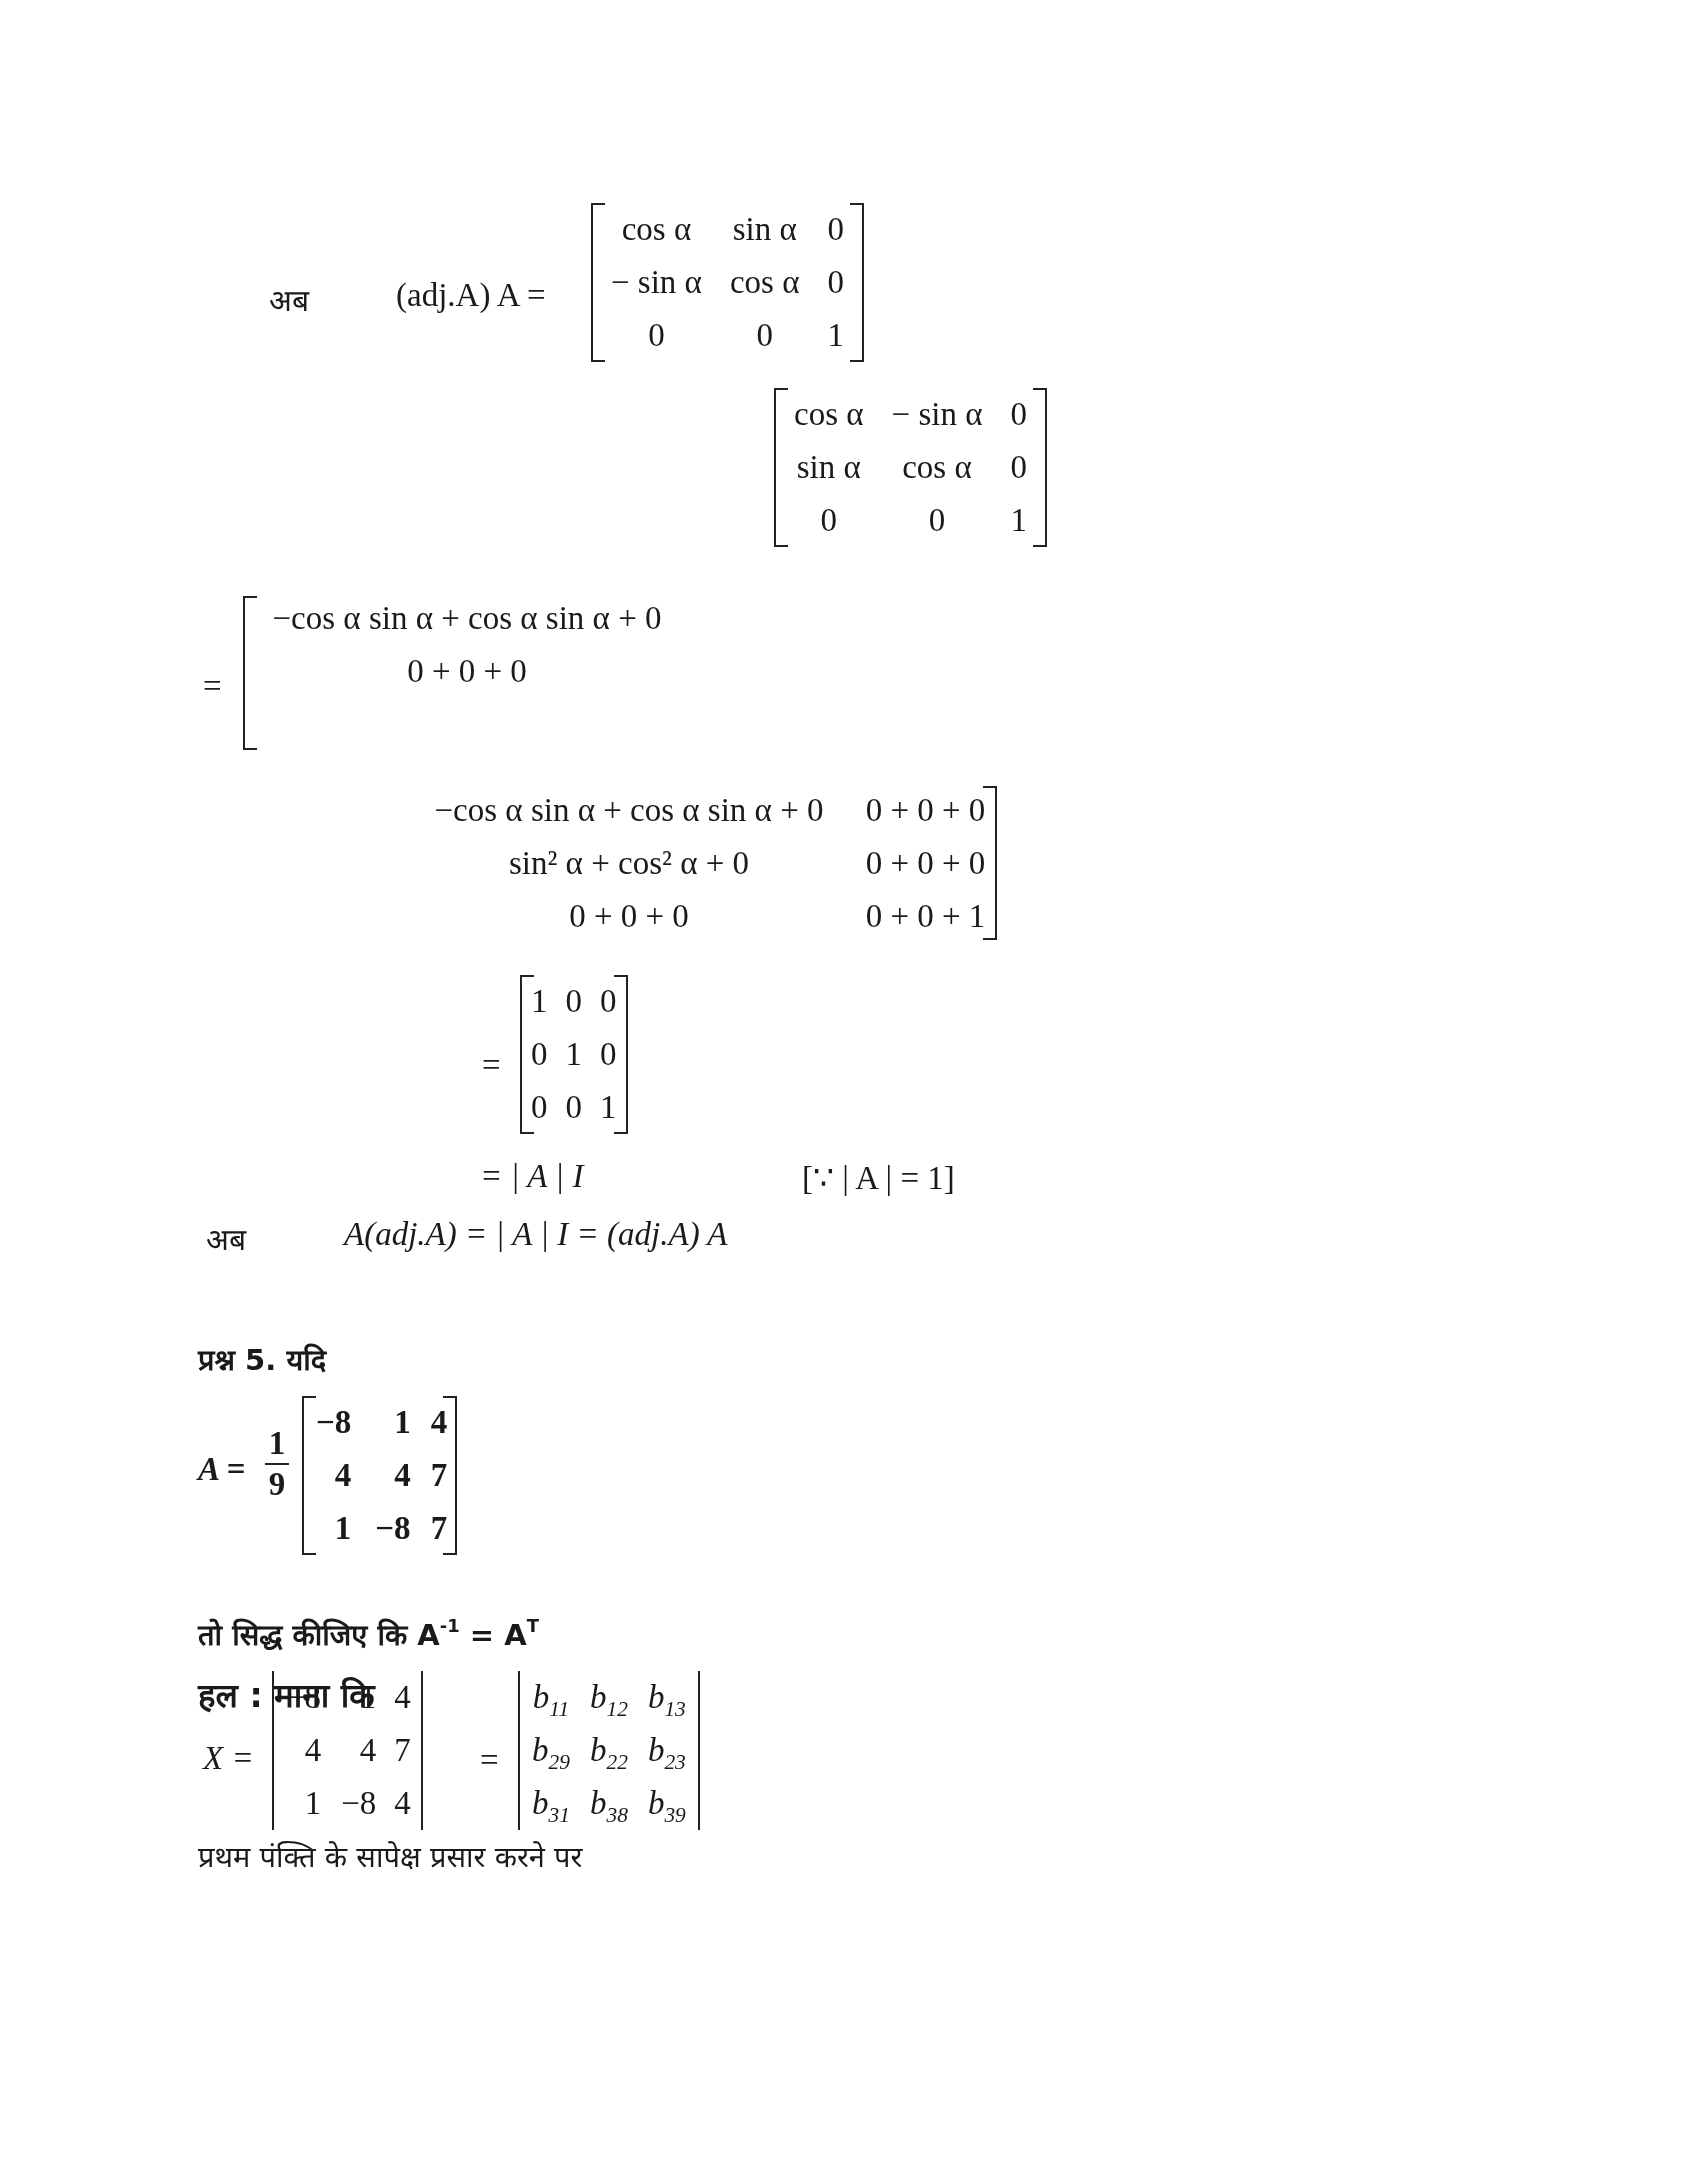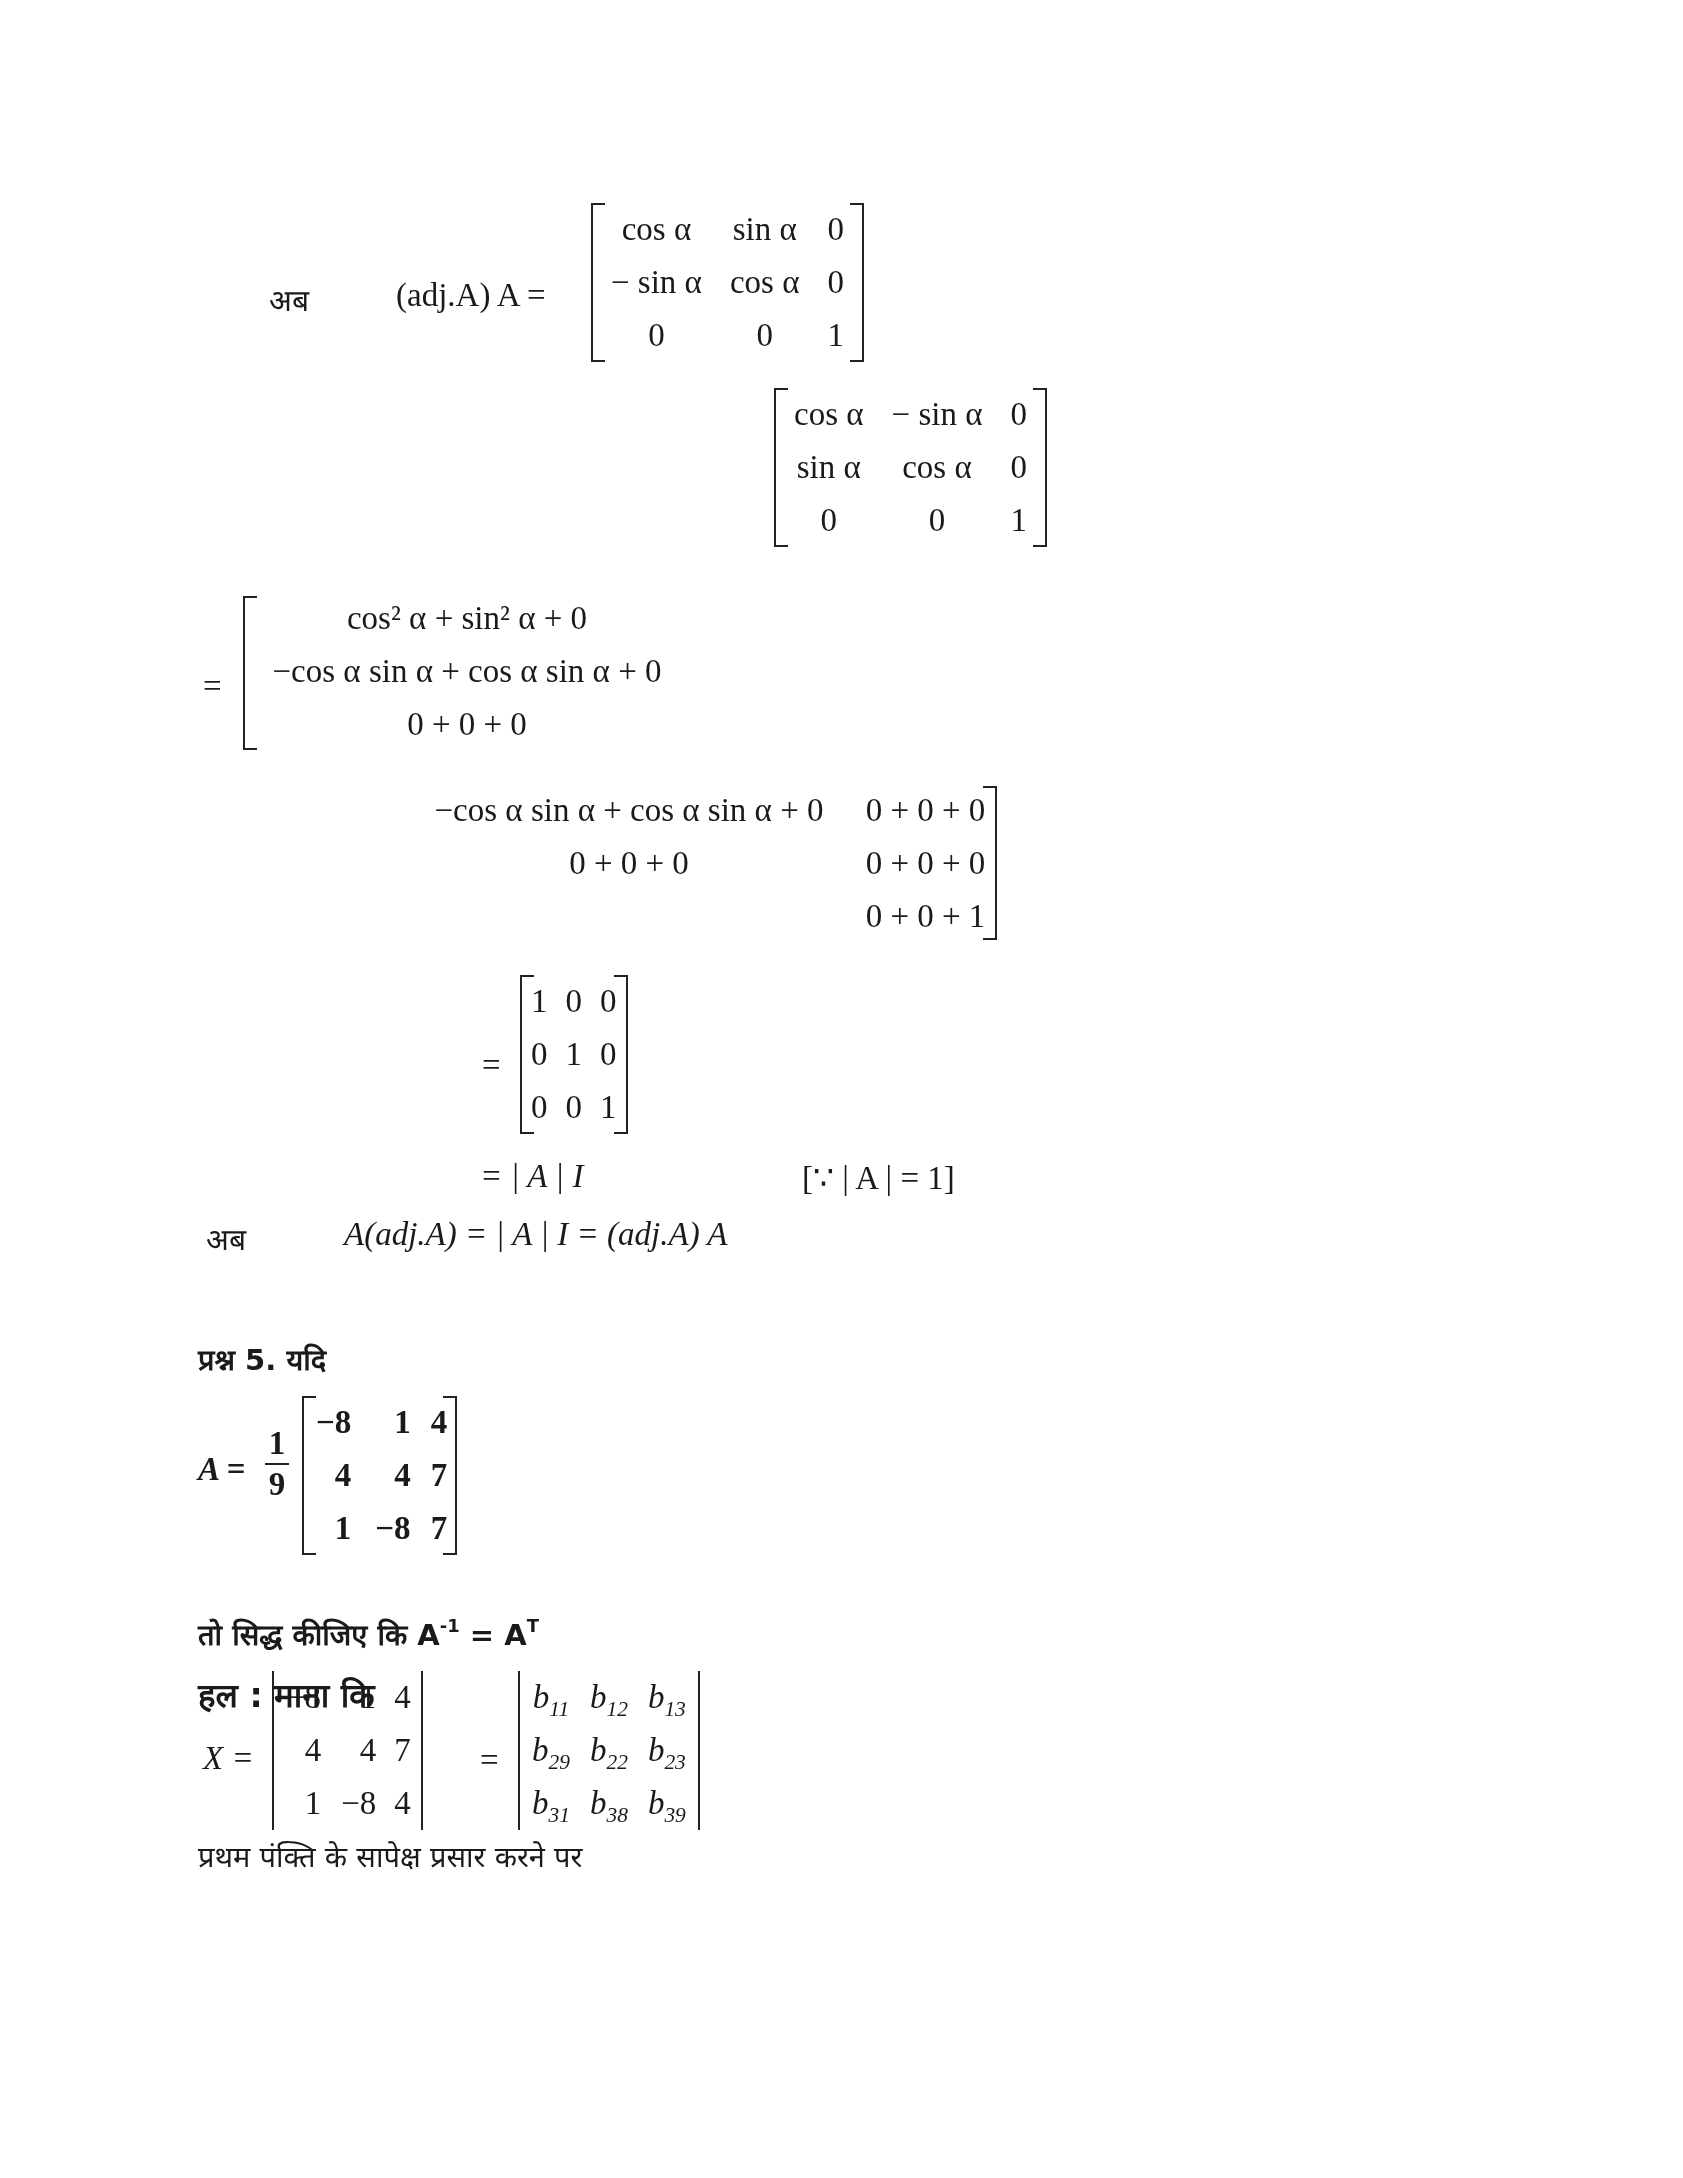--- a/index.html
+++ b/index.html
@@ -74,26 +74,26 @@
       <td>0</td>
       <td>1</td>
     </tr>
   </tbody>
     </table>
 </div>
 
 <div class="abs math" style="left:203px;top:668px;">=</div>
 <div class="abs" style="left:243px;top:596px;width:12px;height:150px;border:2.5px solid #222;border-right:none;"></div>
 <div class="abs math" style="left:259px;top:600px;width:416px;">
-  <div style="height:53px;text-align:center;">cos² α + sin² α + 0</div>
   <div style="height:53px;text-align:center;">−cos α sin α + cos α sin α + 0</div>
   <div style="height:53px;text-align:center;">0 + 0 + 0</div>
 </div>
 <div class="abs math" style="left:416px;top:792px;width:426px;">
   <div style="height:53px;text-align:center;">−cos α sin α + cos α sin α + 0</div>
+  <div style="height:53px;text-align:center;">sin² α + cos² α + 0</div>
   <div style="height:53px;text-align:center;">0 + 0 + 0</div>
 </div>
 <div class="abs math" style="left:851px;top:792px;width:149px;">
   <div style="height:53px;text-align:center;">0 + 0 + 0</div>
   <div style="height:53px;text-align:center;">0 + 0 + 0</div>
   <div style="height:53px;text-align:center;">0 + 0 + 1</div>
 </div>
 <div class="abs" style="left:983px;top:786px;width:12px;height:150px;border:2.5px solid #222;border-left:none;"></div>
 
 <div class="abs math" style="left:482px;top:1047px;">=</div>

